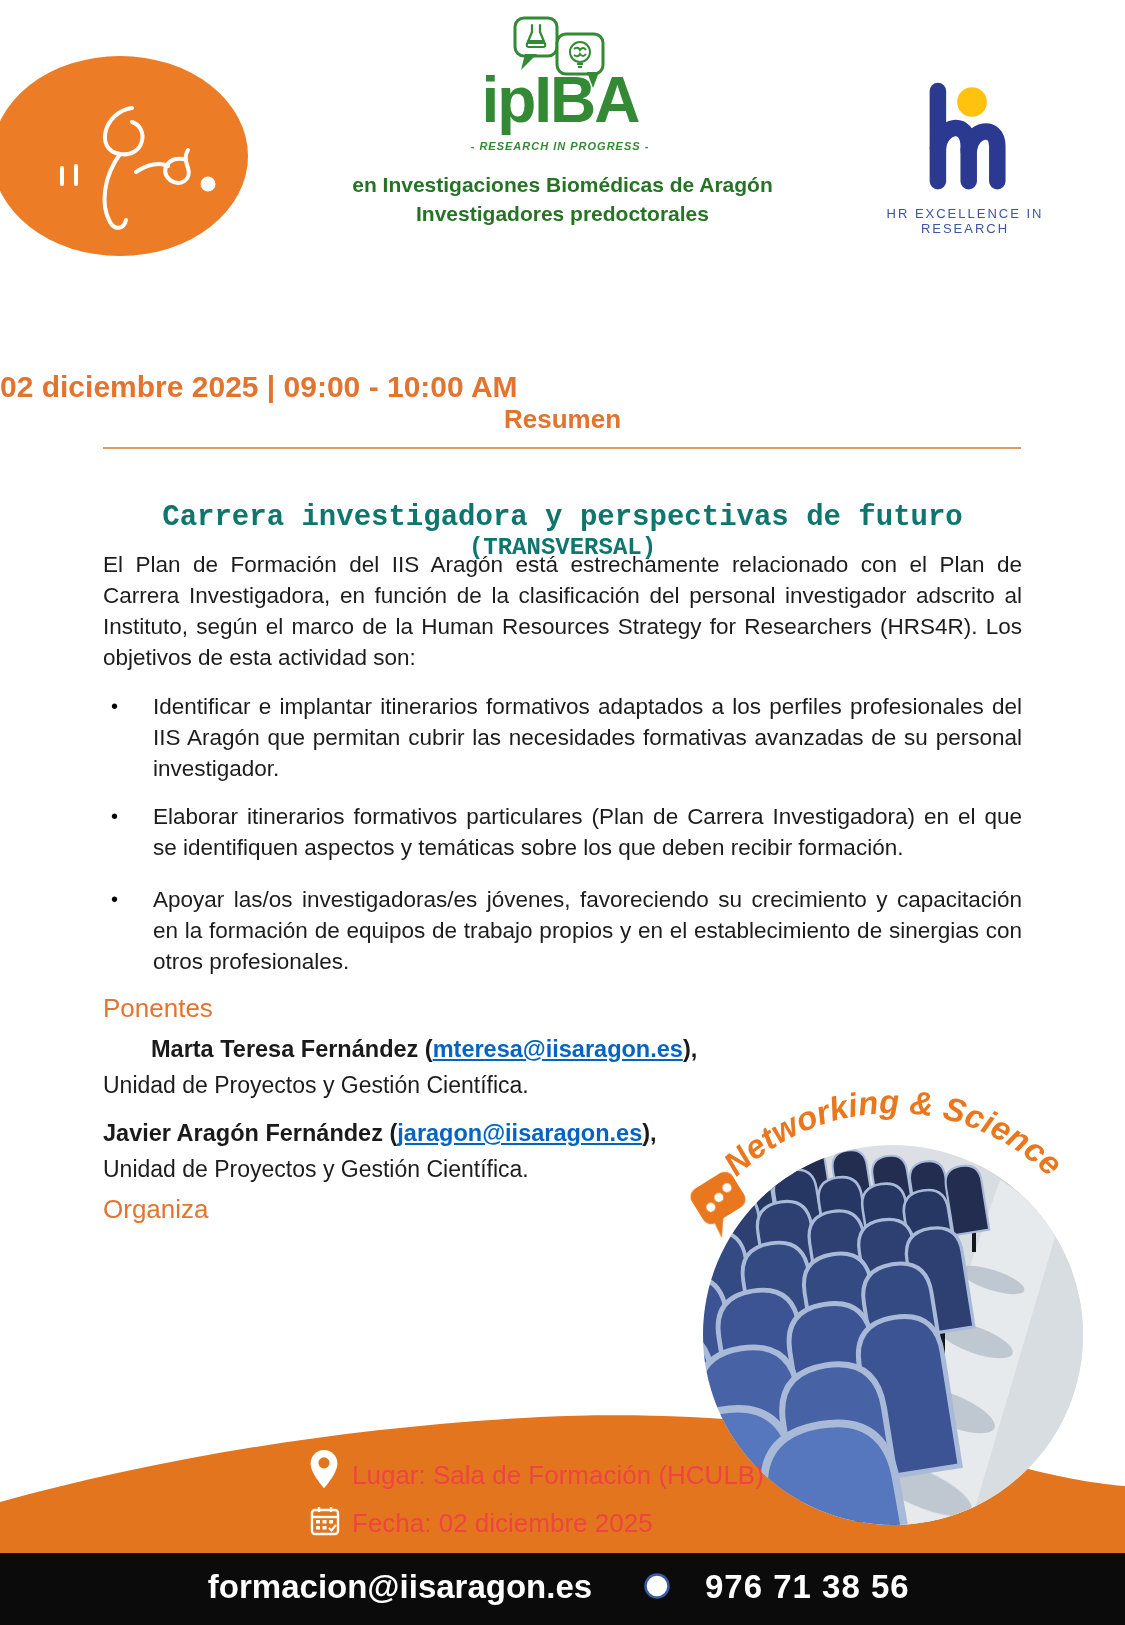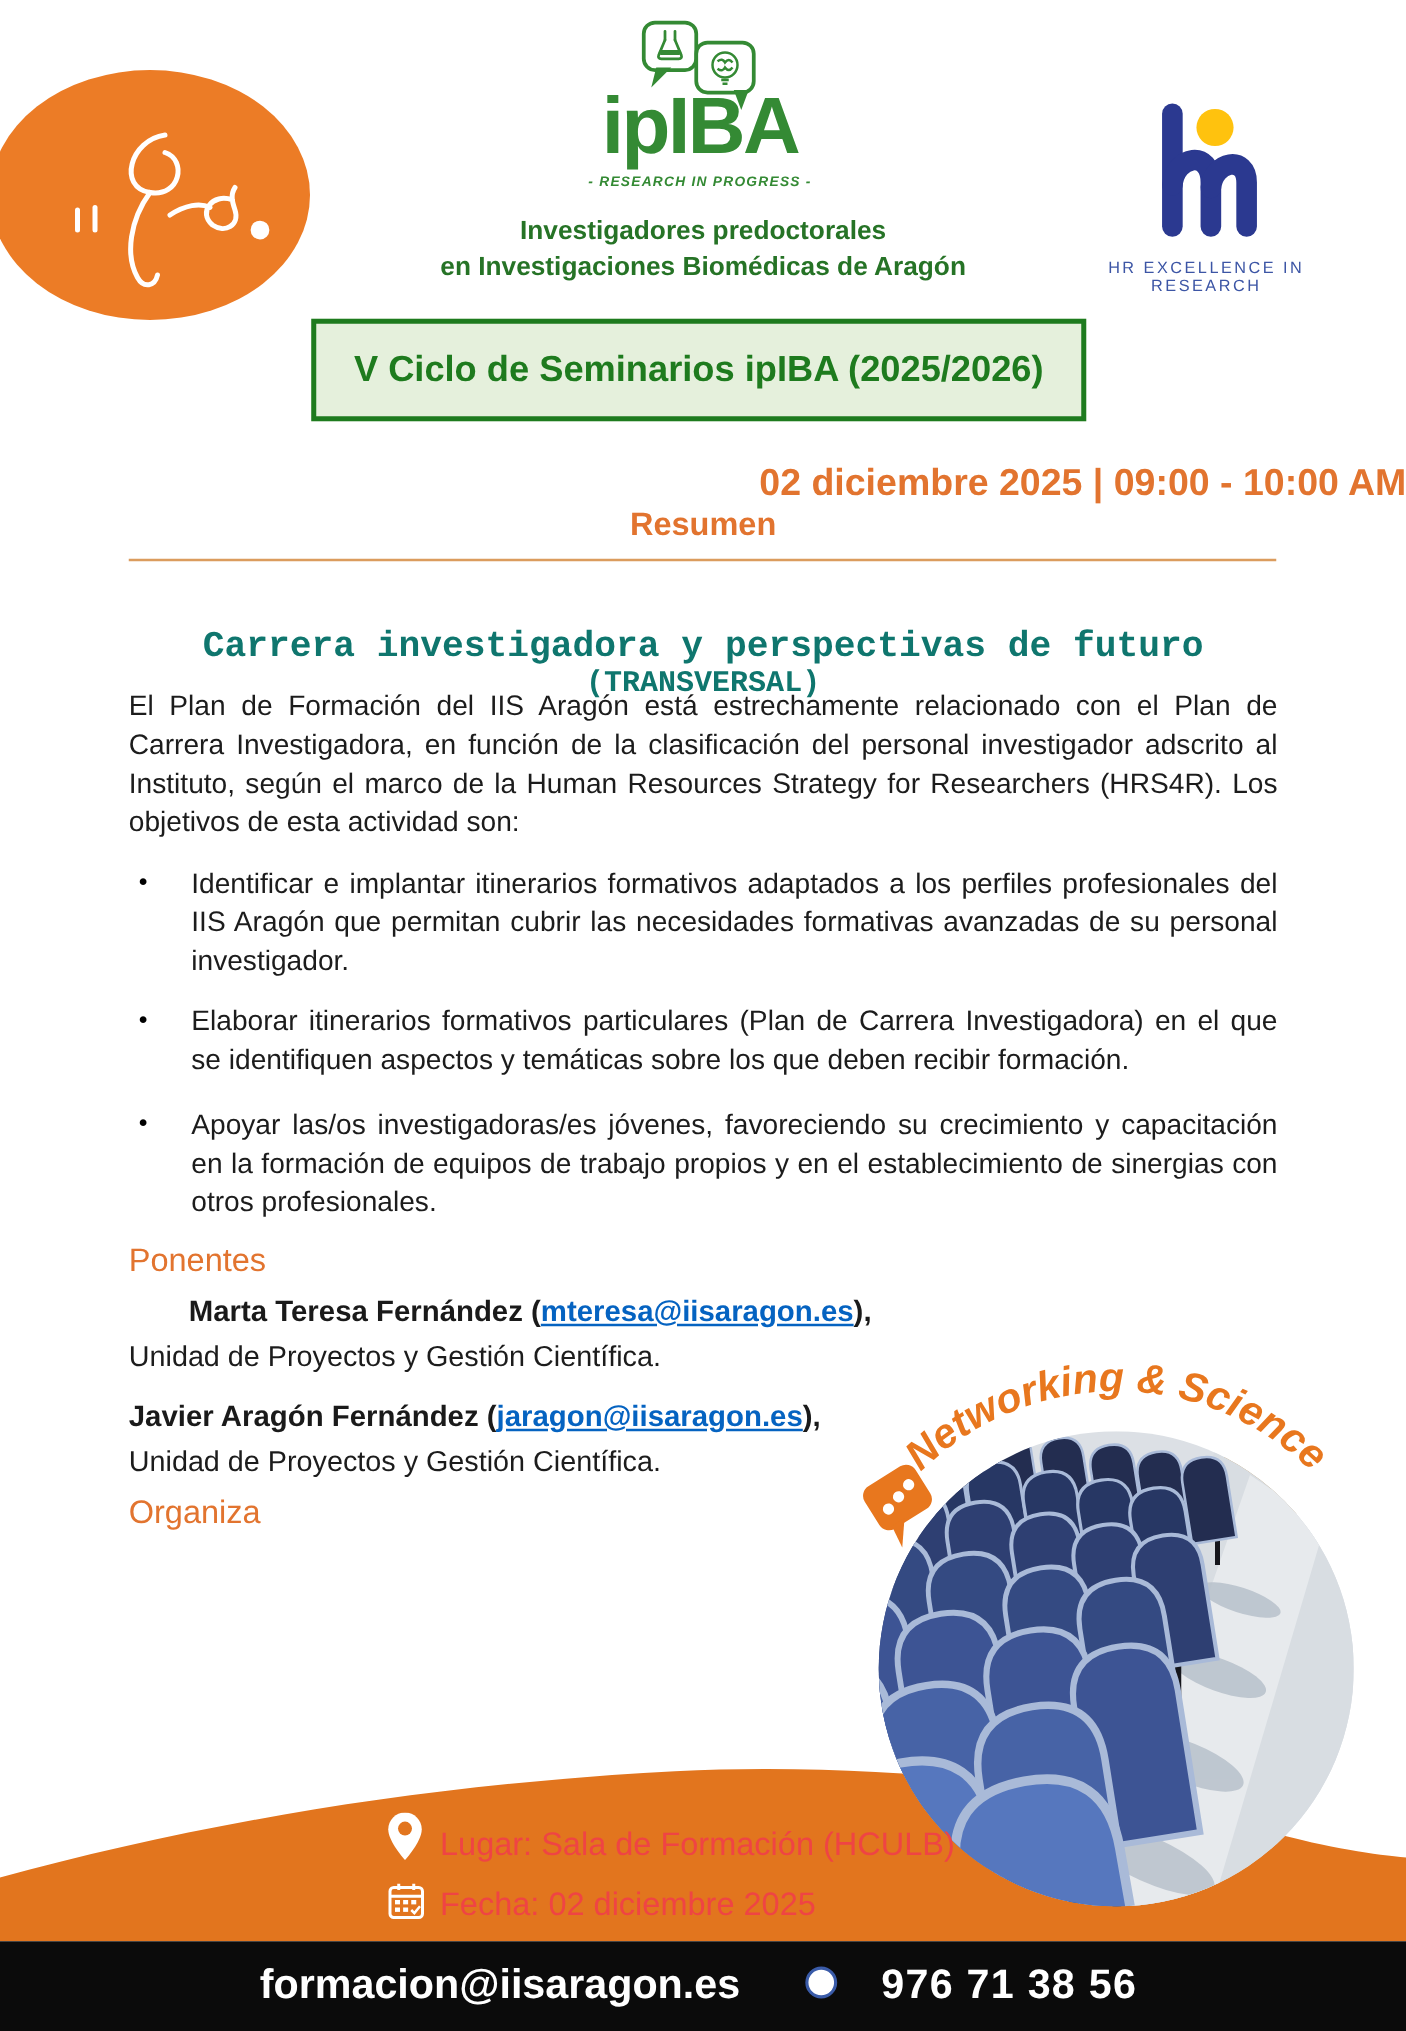--- a/index.html
+++ b/index.html
@@ -12,21 +12,21 @@
               color:#348A34;letter-spacing:-2px;line-height:72px;}
   .ipiba-tag{left:420px;top:140px;width:280px;text-align:center;font-size:11px;color:#348A34;
              font-style:italic;letter-spacing:1px;font-weight:bold;}
   .subtitle{left:250px;top:170px;width:625px;text-align:center;color:#267326;font-weight:bold;
             font-size:21px;line-height:29px;}
   .hr-caption{left:855px;top:206px;width:220px;text-align:center;color:#3C55A5;font-size:13px;
               letter-spacing:2px;font-weight:300;}
   
   .banner{left:249px;top:255px;width:612px;height:74px;background:#E5F0DC;border:4px solid #1E7B1E;
           text-align:center;line-height:74px;font-size:29px;font-weight:bold;color:#1E7B1E;}
-  .session{left:0;top:370px;width:1125px;text-align:right;font-size:30px;font-weight:bold;color:#E2742F;}
+  .session{left:0;top:370px;width:1125px;text-align:left;font-size:30px;font-weight:bold;color:#E2742F;}
   .resumen{left:0;top:404px;width:1125px;text-align:center;font-size:26px;font-weight:bold;color:#E2742F;}
   .rule{left:103px;top:447px;width:918px;height:2px;background:#DB9C5E;}
   
   .talk-title{left:103px;top:501px;width:919px;text-align:center;color:#0f766e;font-family:Liberation Mono, monospace;}
   .talk-title .t1{font-size:29px;font-weight:bold;}
   .talk-title .t2{font-size:24px;font-weight:bold;}
   .bodytxt{font-size:22.5px;line-height:31px;color:#1c1c1c;text-align:justify;}
   .intro{left:103px;top:549px;width:919px;}
   .bullet{left:103px;width:919px;display:flex;}
   .bullet .mark{flex:0 0 42px;padding-left:8px;font-size:20px;line-height:31px;}
@@ -81,35 +81,34 @@
       <circle cx="75" cy="40" r="10"></circle>
       <path d="M69,37 q4,-3 6,1 q3,-4 6,0 M69,43 q4,3 6,-1 q3,4 6,0"></path>
       <path d="M72,52 h6 M73,55 h4"></path>
     </g>
   </svg>
 
   <div class="abs ipiba-word">ipIBA</div>
   <div class="abs ipiba-tag">- RESEARCH IN PROGRESS -</div>
 
   <div class="abs subtitle">
+    <div>en Investigaciones Biomédicas de Aragón</div>
     <div>Investigadores predoctorales</div>
-    <div>en Investigaciones Biomédicas de Aragón</div>
   </div>
 
   <svg class="abs" style="left:922px;top:80px;" width="100" height="110" viewBox="0 0 90 100">
     <g stroke="#2B3990" stroke-width="15" stroke-linecap="round" fill="none">
       <path d="M14,10 L14,92"></path>
       <path d="M14,62 C16,40 42,36 42,60 L42,92"></path>
       <path d="M42,64 C44,44 68,40 68,60 L68,92"></path>
     </g>
     <circle cx="45" cy="20" r="13.5" fill="#FFC20E"></circle>
   </svg>
   <div class="abs hr-caption">HR EXCELLENCE IN RESEARCH</div>
 
-  <div class="abs banner">V Ciclo de Seminarios ipIBA (2025/2026)</div>
 
   <div class="abs session">02 diciembre 2025 | 09:00 - 10:00 AM</div>
 
   <div class="abs resumen">Resumen</div>
   <div class="abs rule"></div>
 
   <div class="abs talk-title">
     <span class="t1">Carrera investigadora y perspectivas de futuro</span>
     <span class="t2"> </span>
     <span class="t2">(TRANSVERSAL)</span>

